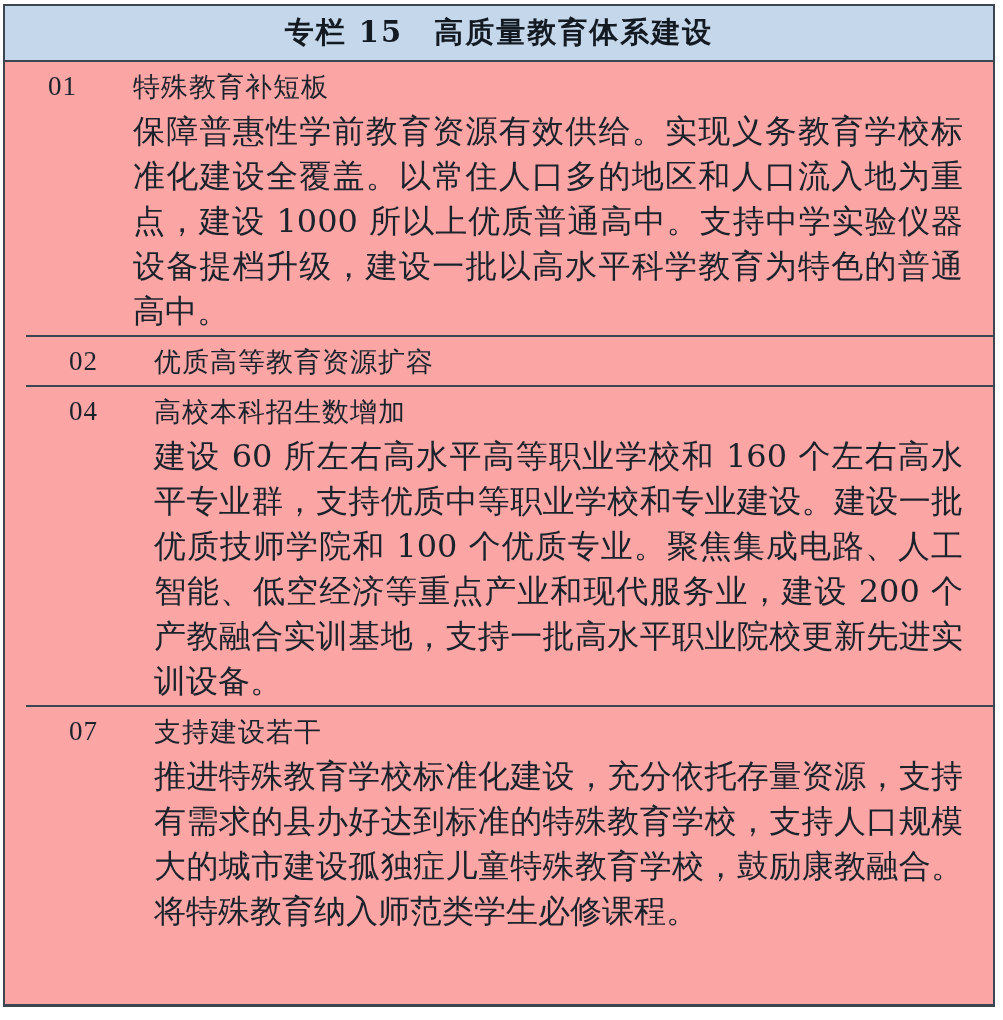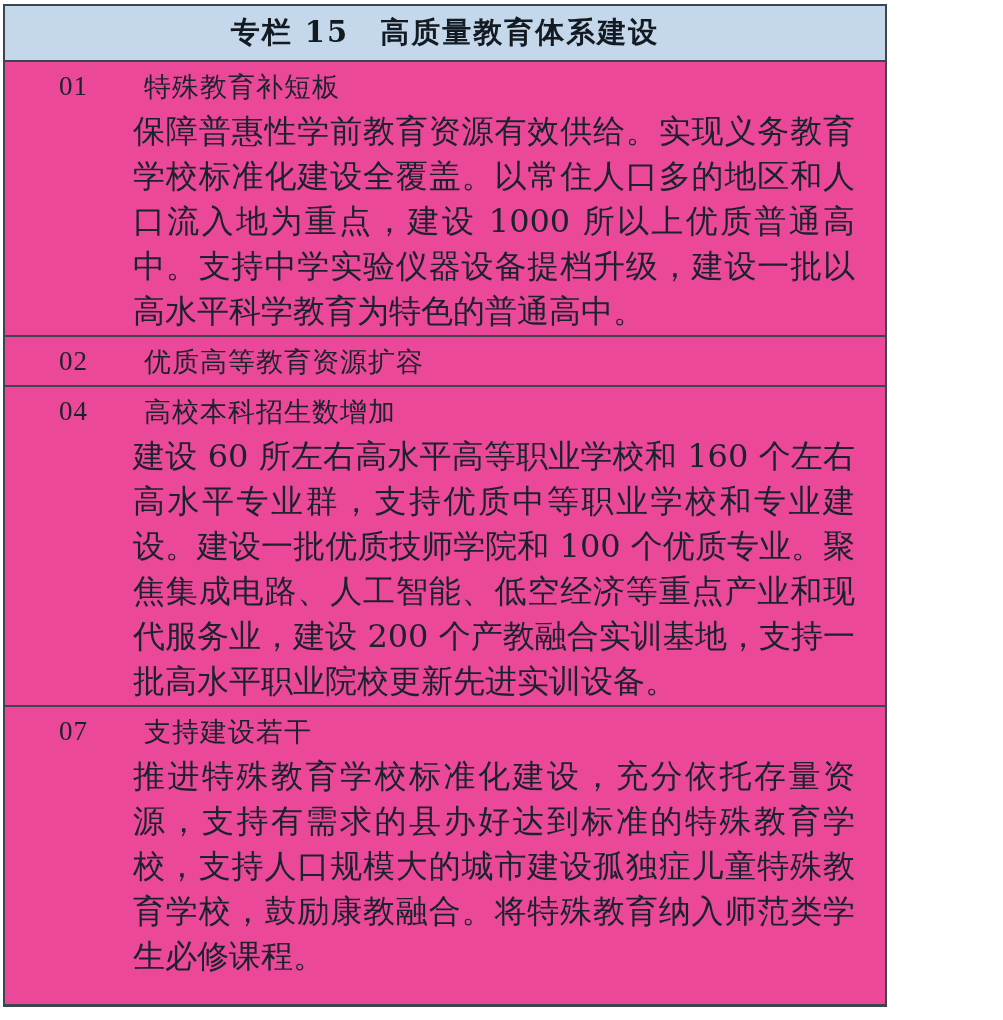--- a/index.html
+++ b/index.html
@@ -8,55 +8,56 @@
     background: #ffffff;
     width: 1003px;
     height: 1020px;
     overflow: hidden;
     font-family: "DejaVu Serif", "Liberation Serif", serif;
   }
   .panel {
     position: absolute;
     left: 3px;
     top: 4px;
-    width: 884px;
+    width: 992px;
     height: 1003px;
     border: 2px solid #3c4650;
     border-bottom-width: 3px;
     box-sizing: border-box;
-    background: #ec4899;
+    background: #fca5a5;
     color: #1a222c;
   }
   .panel-header {
     height: 54px;
     background: #c5d7ea;
     border-bottom: 2px solid #3c4650;
     display: flex;
     align-items: center;
     justify-content: center;
     font-size: 29px;
     font-weight: bold;
     letter-spacing: 2px;
     color: #131a22;
   }
   .section {
     padding: 2px 0 1px 0;
     box-sizing: border-box;
   }
   .section + .section {
     border-top: 2px solid #3c4650;
+    margin-left: 21px;
   }
   .section-heading {
     display: flex;
     line-height: 45px;
     font-size: 27px;
   }
   .section-number {
     display: inline-block;
-    padding-left: 54px;
+    padding-left: 43px;
     width: 85px;
     box-sizing: content-box;
     font-family: "Liberation Serif", "DejaVu Serif", serif;
     letter-spacing: 1px;
   }
   .section-title {
     letter-spacing: 1px;
   }
   .section-body {
     margin: 0 30px 0 128px;

